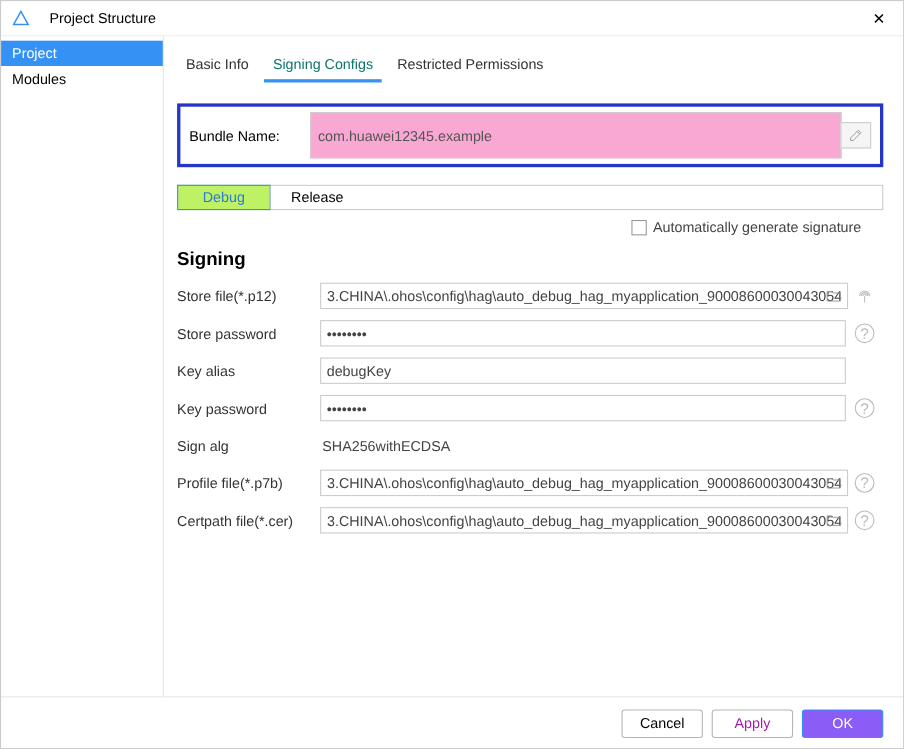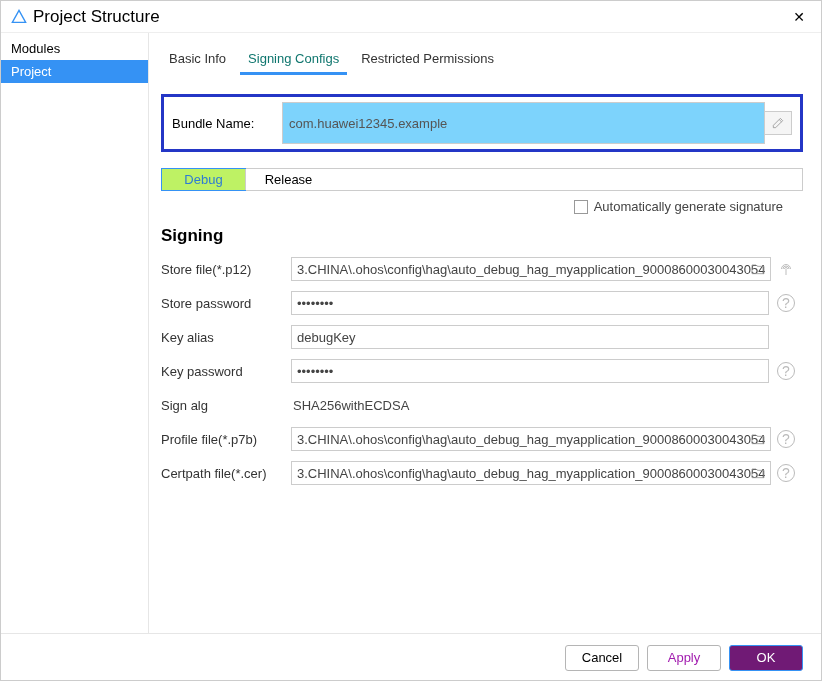--- a/index.html
+++ b/index.html
@@ -1,39 +1,39 @@
 <!DOCTYPE html>
 <html><head>
 <meta charset="utf-8">
 <style>
   * { box-sizing: border-box; font-family: "Segoe UI", Arial, sans-serif; }
   body { margin: 0; padding: 0; background: #fff; width: 822px; height: 681px; overflow: hidden; border:1px solid #ccc; }
 
   
   .titlebar { display:flex; align-items:center; height:32px; padding:0 10px; border-bottom:1px solid #eee; }
   .logo { width:16px; height:16px; margin-right:6px; }
-  .title-text { font-size:17px; flex:1; }
+  .title-text { font-size:13px; flex:1;margin-left:12px; }
   .close-x { font-size:14px; cursor:pointer; padding:4px 6px; }
 
   
   .body-row { display:flex; height: 600px; }
   .sidebar { width:148px; border-right:1px solid #e6e6e6; padding-top:4px; }
   .side-item { font-size:13px; padding:4px 10px; cursor:pointer; }
   .side-item.selected { background:#3592f4; color:#fff; }
   .main { flex:1; padding:0 18px 0 12px; display:flex; flex-direction:column; }
 
   
   .tabs { display:flex; font-size:13px; margin-top:12px; border-bottom:1px solid transparent;}
   .tab { padding:6px 8px; margin-right:6px; color:#333; cursor:pointer; border-bottom:3px solid transparent;}
   .tab.selected { color:#0f766e; border-bottom:3px solid #3592f4; }
 
   
   .bundle-row { display:flex; align-items:center; border:3px solid #2436c6; padding:5px 8px; margin-top:18px; margin-bottom:10px; }
   .bundle-label { width:110px; font-size:13px; }
-  .bundle-input { flex:1; border:1px solid #ccc; padding:20px 6px; font-size:13px; height:24px; background:#7dd3fc; color:#555;}
+  .bundle-input { flex:1; border:1px solid #ccc; padding:20px 6px; font-size:13px; height:24px; background:#f9a8d4; color:#555;}
   .edit-btn { width:28px; height:24px; display:flex; align-items:center; justify-content:center; border:1px solid #ccc; background:#f5f5f5; margin-left:-1px; color:#888; }
   .edit-btn svg { width:14px; height:14px; stroke:#999; fill:none; stroke-width:1.5; }
 
   
   .segment { display:inline-flex; border:1px solid #ccc; margin-top:6px; }
   .seg-btn { width:85px; text-align:center; font-size:13px; padding:3px 0; cursor:pointer; }
   .seg-btn.selected { color:#2d7bd4; background:#bef264; border:1px solid #3592f4; margin:-1px; }
   .seg-div { width:1px; background:#ccc; }
 
   .autosig { display:flex; align-items:flex-end; justify-content:flex-end; margin-top:8px; margin-bottom:4px; color:#444; font-size:13px; padding-right:20px;}
@@ -52,38 +52,38 @@
   .rcol svg { width:18px; height:18px; stroke:#bbb; fill:none; stroke-width:1.3;}
   .qmark { font-size:14px; color:#bbb; border:1px solid #bbb; border-radius:50%; width:18px; height:18px; display:flex; align-items:center; justify-content:center; }
 
   .hint-row { margin-top:auto; font-size:13px; color:#888; padding:14px 0 8px 0; }
   .hint-row a { color:#2d7bd4; text-decoration:none; margin-left:12px; }
 
   
   .footer { border-top:1px solid #e6e6e6; height:48px; display:flex; align-items:center; justify-content:flex-end; padding:0 18px; gap:8px; }
   .btn { min-width:74px; height:26px; border:1px solid #b5b5b5; background:#fff; font-size:13px; border-radius:3px; cursor:pointer; }
   .btn.disabled { color:#a21caf; }
-  .btn.primary { background:#701a75; color:#fff; border-color:#3592f4; }
+  .btn.primary { background:#8b5cf6; color:#fff; border-color:#3592f4; }
 </style>
 </head>
 <body>
 
 <div class="titlebar">
   <svg class="logo" viewBox="0 0 24 24">
       <path d="M12 2 L22 20 L2 20 Z" fill="none" stroke="#3592f4" stroke-width="2"></path>
     </svg>
   <span class="title-text">Project Structure</span>
   <span class="close-x">✕</span>
 </div>
 
 <div class="body-row">
 
   <div class="sidebar">
+    <div class="side-item selected">Project</div>
     <div class="side-item">Modules</div>
-    <div class="side-item selected">Project</div>
   </div>
 
   <div class="main">
 
     <div class="tabs">
       <div class="tab">Basic Info</div>
       <div class="tab selected">Signing Configs</div>
       <div class="tab">Restricted Permissions</div>
     </div>
 

